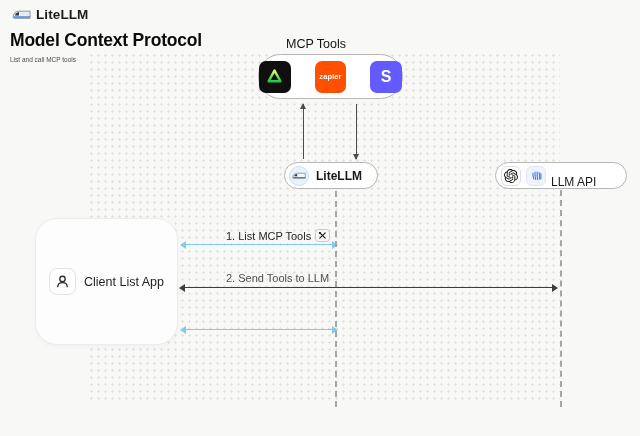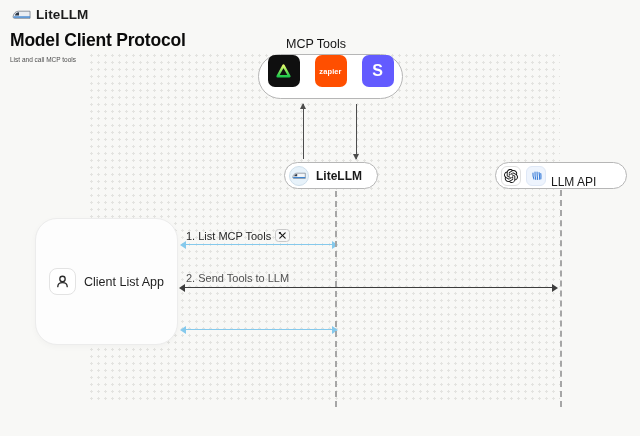--- a/index.html
+++ b/index.html
@@ -9,21 +9,21 @@
     background-image:radial-gradient(circle,#e3e3e0 1px,transparent 1.1px);
     background-size:7px 7px;pointer-events:none;}
   
   .logo{position:absolute;left:12px;top:7px;display:flex;align-items:center;gap:5px;}
   .logo-text{font-size:13.5px;font-weight:700;color:#1c1c1c;letter-spacing:.1px;}
   .page-title{position:absolute;left:10px;top:30px;font-size:17.5px;font-weight:700;color:#0b0b0b;letter-spacing:-.2px;}
   .page-subtitle{position:absolute;left:10px;top:56px;font-size:6.5px;color:#4d4d4d;}
   
   .mcp-label{position:absolute;left:266px;top:37px;width:100px;text-align:center;font-size:12.5px;font-weight:500;color:#141414;}
   .mcp-pill{position:absolute;left:258px;top:54px;width:145px;height:45px;border-radius:23px;
-    background:#fff;border:1.4px solid #b6b6b6;display:flex;align-items:flex-start;justify-content:center;gap:15px;box-sizing:border-box;}
+    background:#fff;border:1.4px solid #b6b6b6;display:flex;align-items:center;justify-content:center;gap:24px;box-sizing:border-box;}
   .tool-icon{width:32px;height:32px;border-radius:7px;display:flex;align-items:center;justify-content:center;}
   .tool-gum{background:#0f0f0f;}
   .tool-zap{background:#ff4f00;}
   .tool-stripe{background:#635bff;}
   .zap-text{color:#fff;font-size:7.5px;font-weight:700;letter-spacing:.1px;}
   .stripe-text{color:#fff;font-size:16px;font-weight:700;}
   
   .v-arrow{position:absolute;width:0;border-left:1.6px solid #4c4c4c;}
   .v-arrow .head-up{position:absolute;left:-4.1px;top:-1px;width:0;height:0;
     border-left:3.4px solid transparent;border-right:3.4px solid transparent;border-bottom:6px solid #4c4c4c;}
@@ -42,21 +42,21 @@
   .openai-badge{background:#fff;border:1px solid #e0e0e0;}
   .provider-badge{background:#eef4fd;border:1px solid #dfe8f6;}
   
   .client-box{position:absolute;left:35px;top:218px;width:143px;height:127px;border-radius:22px;
     background:#fdfdfd;border:1px solid #ececec;box-shadow:0 2px 6px rgba(0,0,0,.03);
     display:flex;align-items:center;justify-content:center;gap:8px;box-sizing:border-box;}
   .client-icon-sq{width:27px;height:27px;border-radius:8px;background:#fff;border:1.2px solid #e3e3e3;
     display:flex;align-items:center;justify-content:center;box-sizing:border-box;flex:0 0 auto;}
   .client-text{font-size:12.5px;font-weight:500;color:#1f1f1f;}
   
-  .msg-label{position:absolute;display:flex;align-items:center;gap:4px;font-size:11px;font-weight:500;color:#262626;}
+  .msg-label{position:absolute;display:flex;align-items:center;gap:4px;font-size:11px;font-weight:500;color:#262626;margin-left:40px;}
   .msg-label.muted{color:#4f4f4f;align-items:flex-end;}
   .tools-badge{width:15px;height:13px;border-radius:3.5px;background:#f7f7f7;border:1px solid #c9c9c9;
     display:flex;align-items:center;justify-content:center;box-sizing:border-box;}
   .h-arrow{position:absolute;height:0;}
   .h-arrow .line{position:absolute;left:3px;right:3px;top:0;border-top:1.8px solid currentColor;}
   .h-arrow .head-left{position:absolute;left:-1px;top:-3.2px;width:0;height:0;
     border-top:4px solid transparent;border-bottom:4px solid transparent;border-right:6.5px solid currentColor;}
   .h-arrow .head-right{position:absolute;right:-1px;top:-3.2px;width:0;height:0;
     border-top:4px solid transparent;border-bottom:4px solid transparent;border-left:6.5px solid currentColor;}
   .arrow-blue{color:#85c9ec;}
@@ -71,21 +71,21 @@
   <div class="dot-grid"></div>
 
   <div class="logo">
     <svg width="19" height="14" viewBox="0 0 20 14">
       <path d="M19 3 H7 C3.8 3 1.9 5.2 1.2 8.3 C0.9 9.6 1.5 10.5 2.8 10.5 H19 Z" fill="#e9edf2" stroke="#5a6472" stroke-width="0.7"></path>
       <path d="M3 7.5 C3.7 5.3 5.3 4.2 7.4 4.2 L7.4 7.5 Z" fill="#2f3947"></path>
       <rect x="1.7" y="8.4" width="17.3" height="1.5" fill="#3f86d2"></rect>
     </svg>
     <span class="logo-text">LiteLLM</span>
   </div>
-  <div class="page-title">Model Client Protocol</div>
+  <div class="page-title">Model Context Protocol</div>
   <div class="page-subtitle">List and call MCP tools</div>
 
   <div class="mcp-label">MCP Tools</div>
   <div class="mcp-pill">
     <div class="tool-icon tool-gum">
       <svg width="19" height="19" viewBox="0 0 20 20">
         <defs>
           <linearGradient id="tg" x1="0" y1="0" x2="0" y2="1">
             <stop offset="0" stop-color="#e2fb6c"></stop>
               <stop offset="1" stop-color="#1ec94b"></stop>

